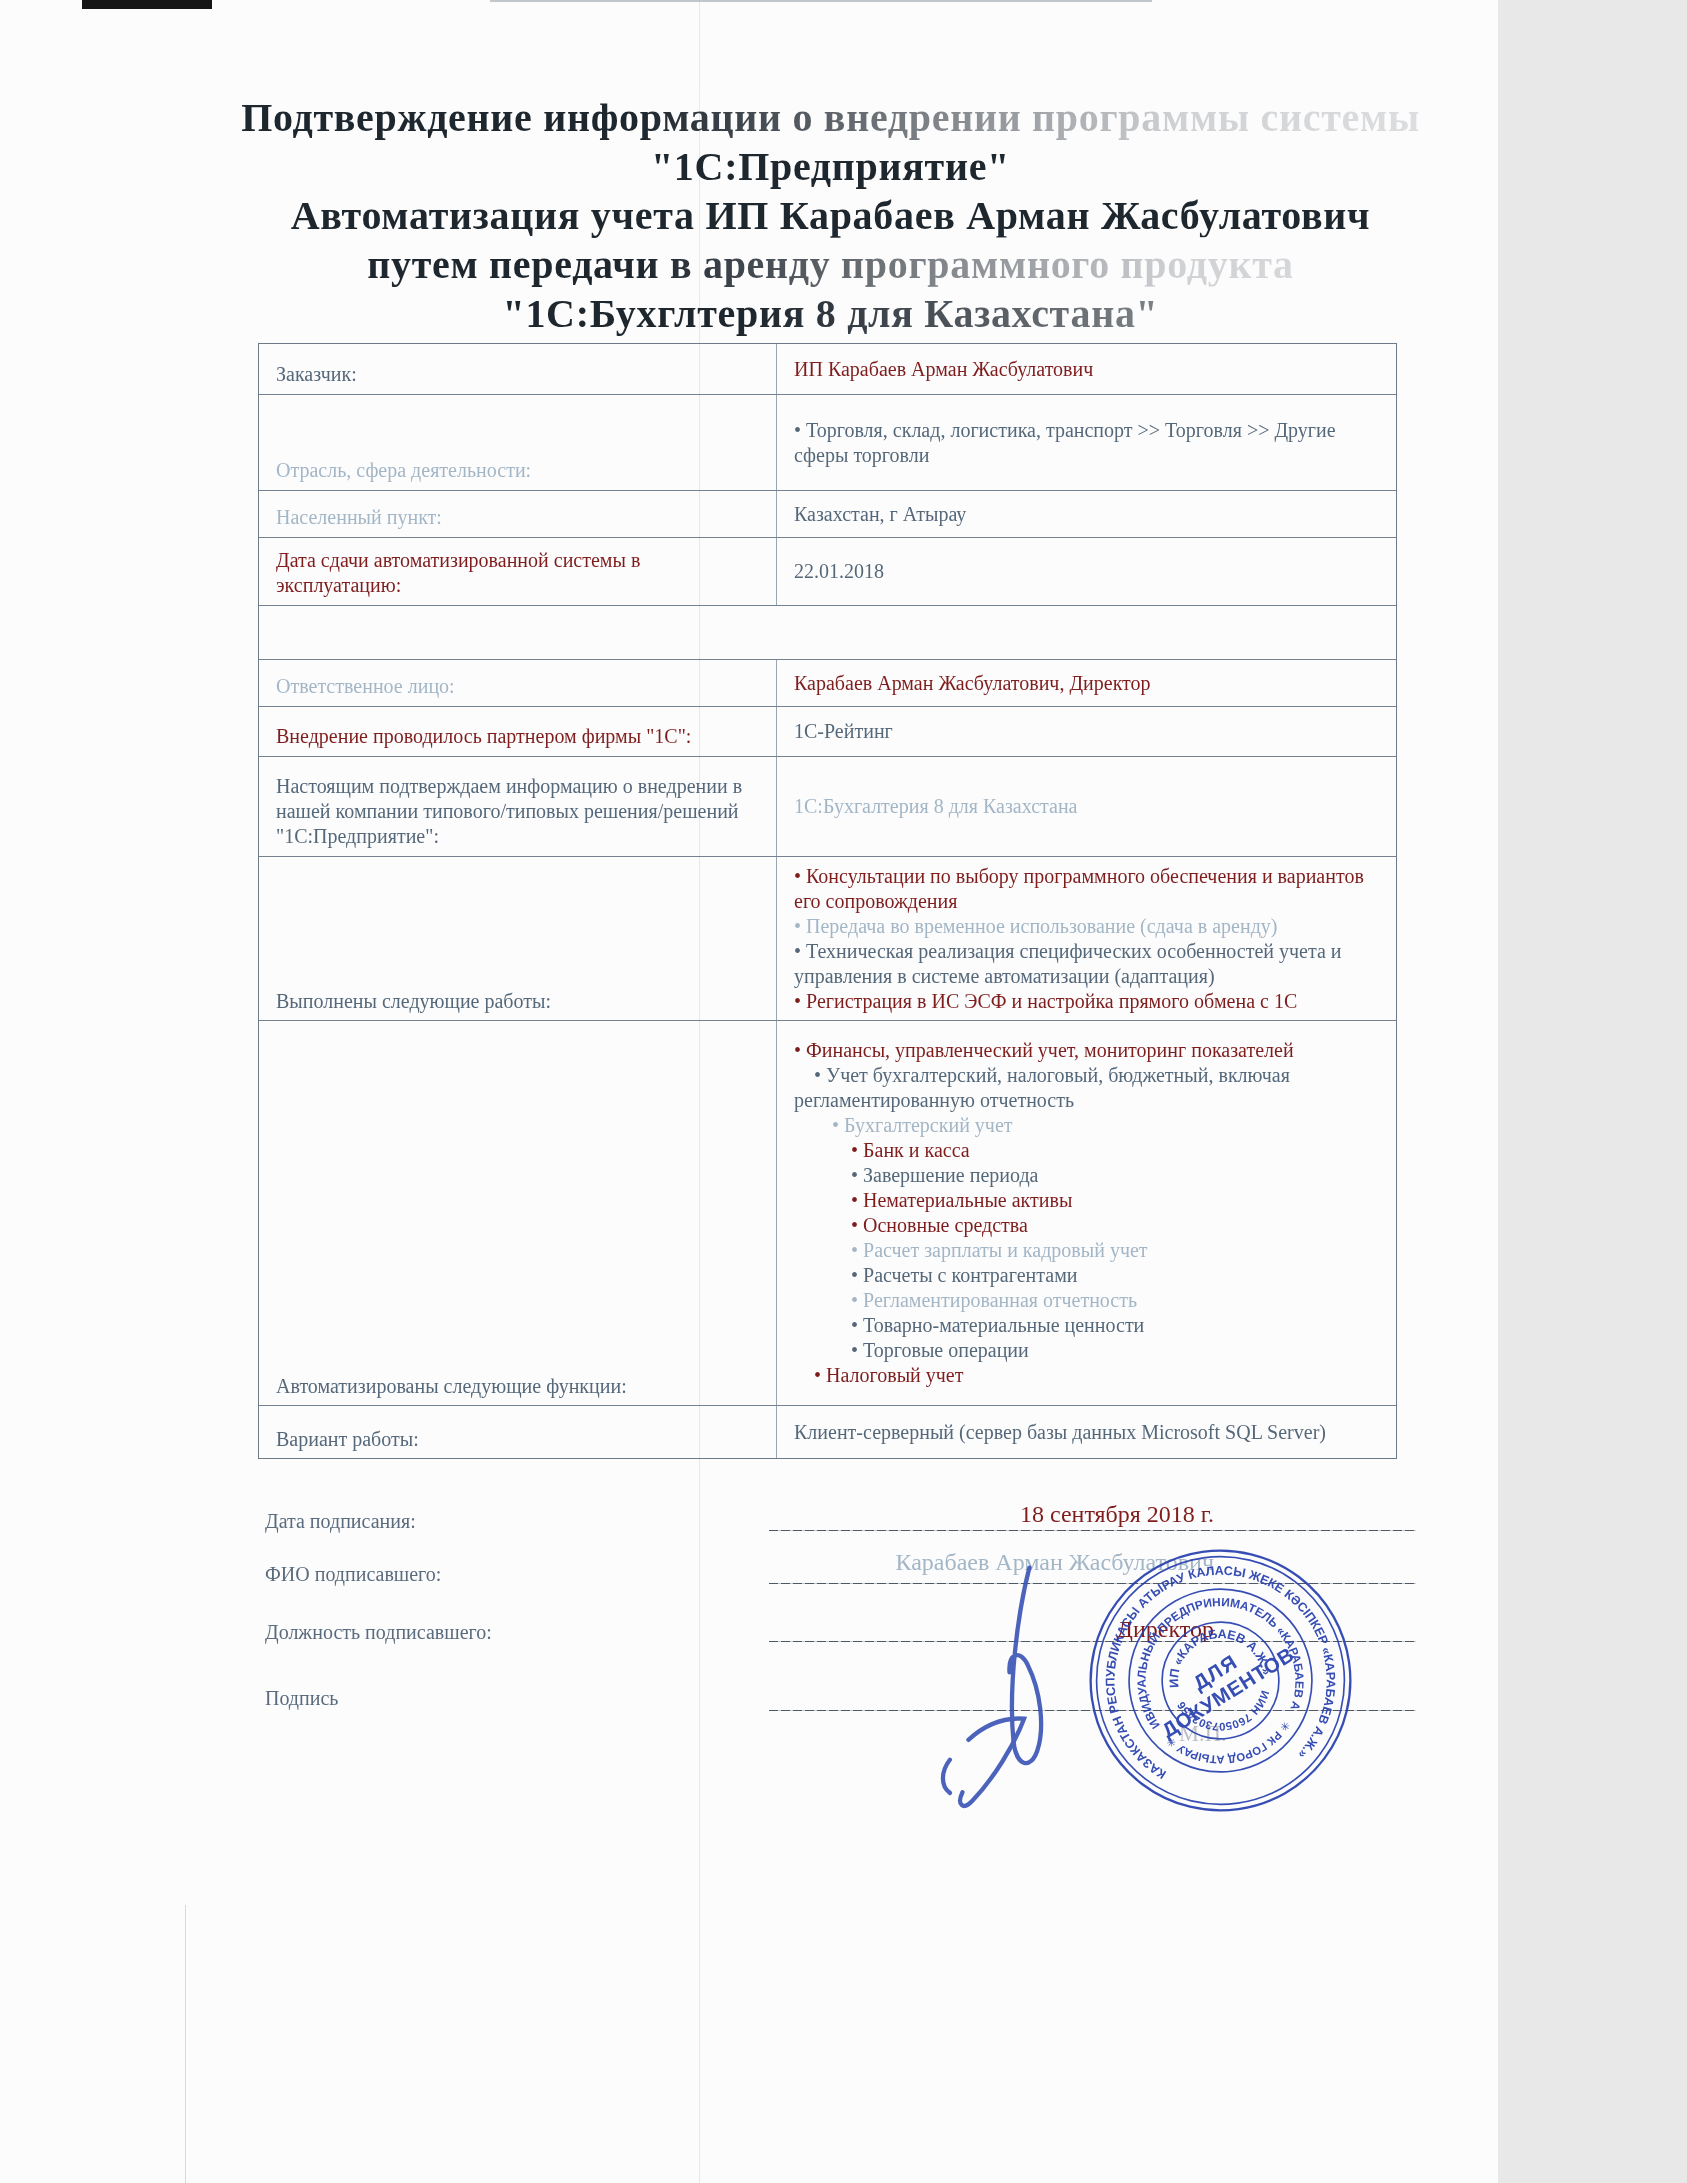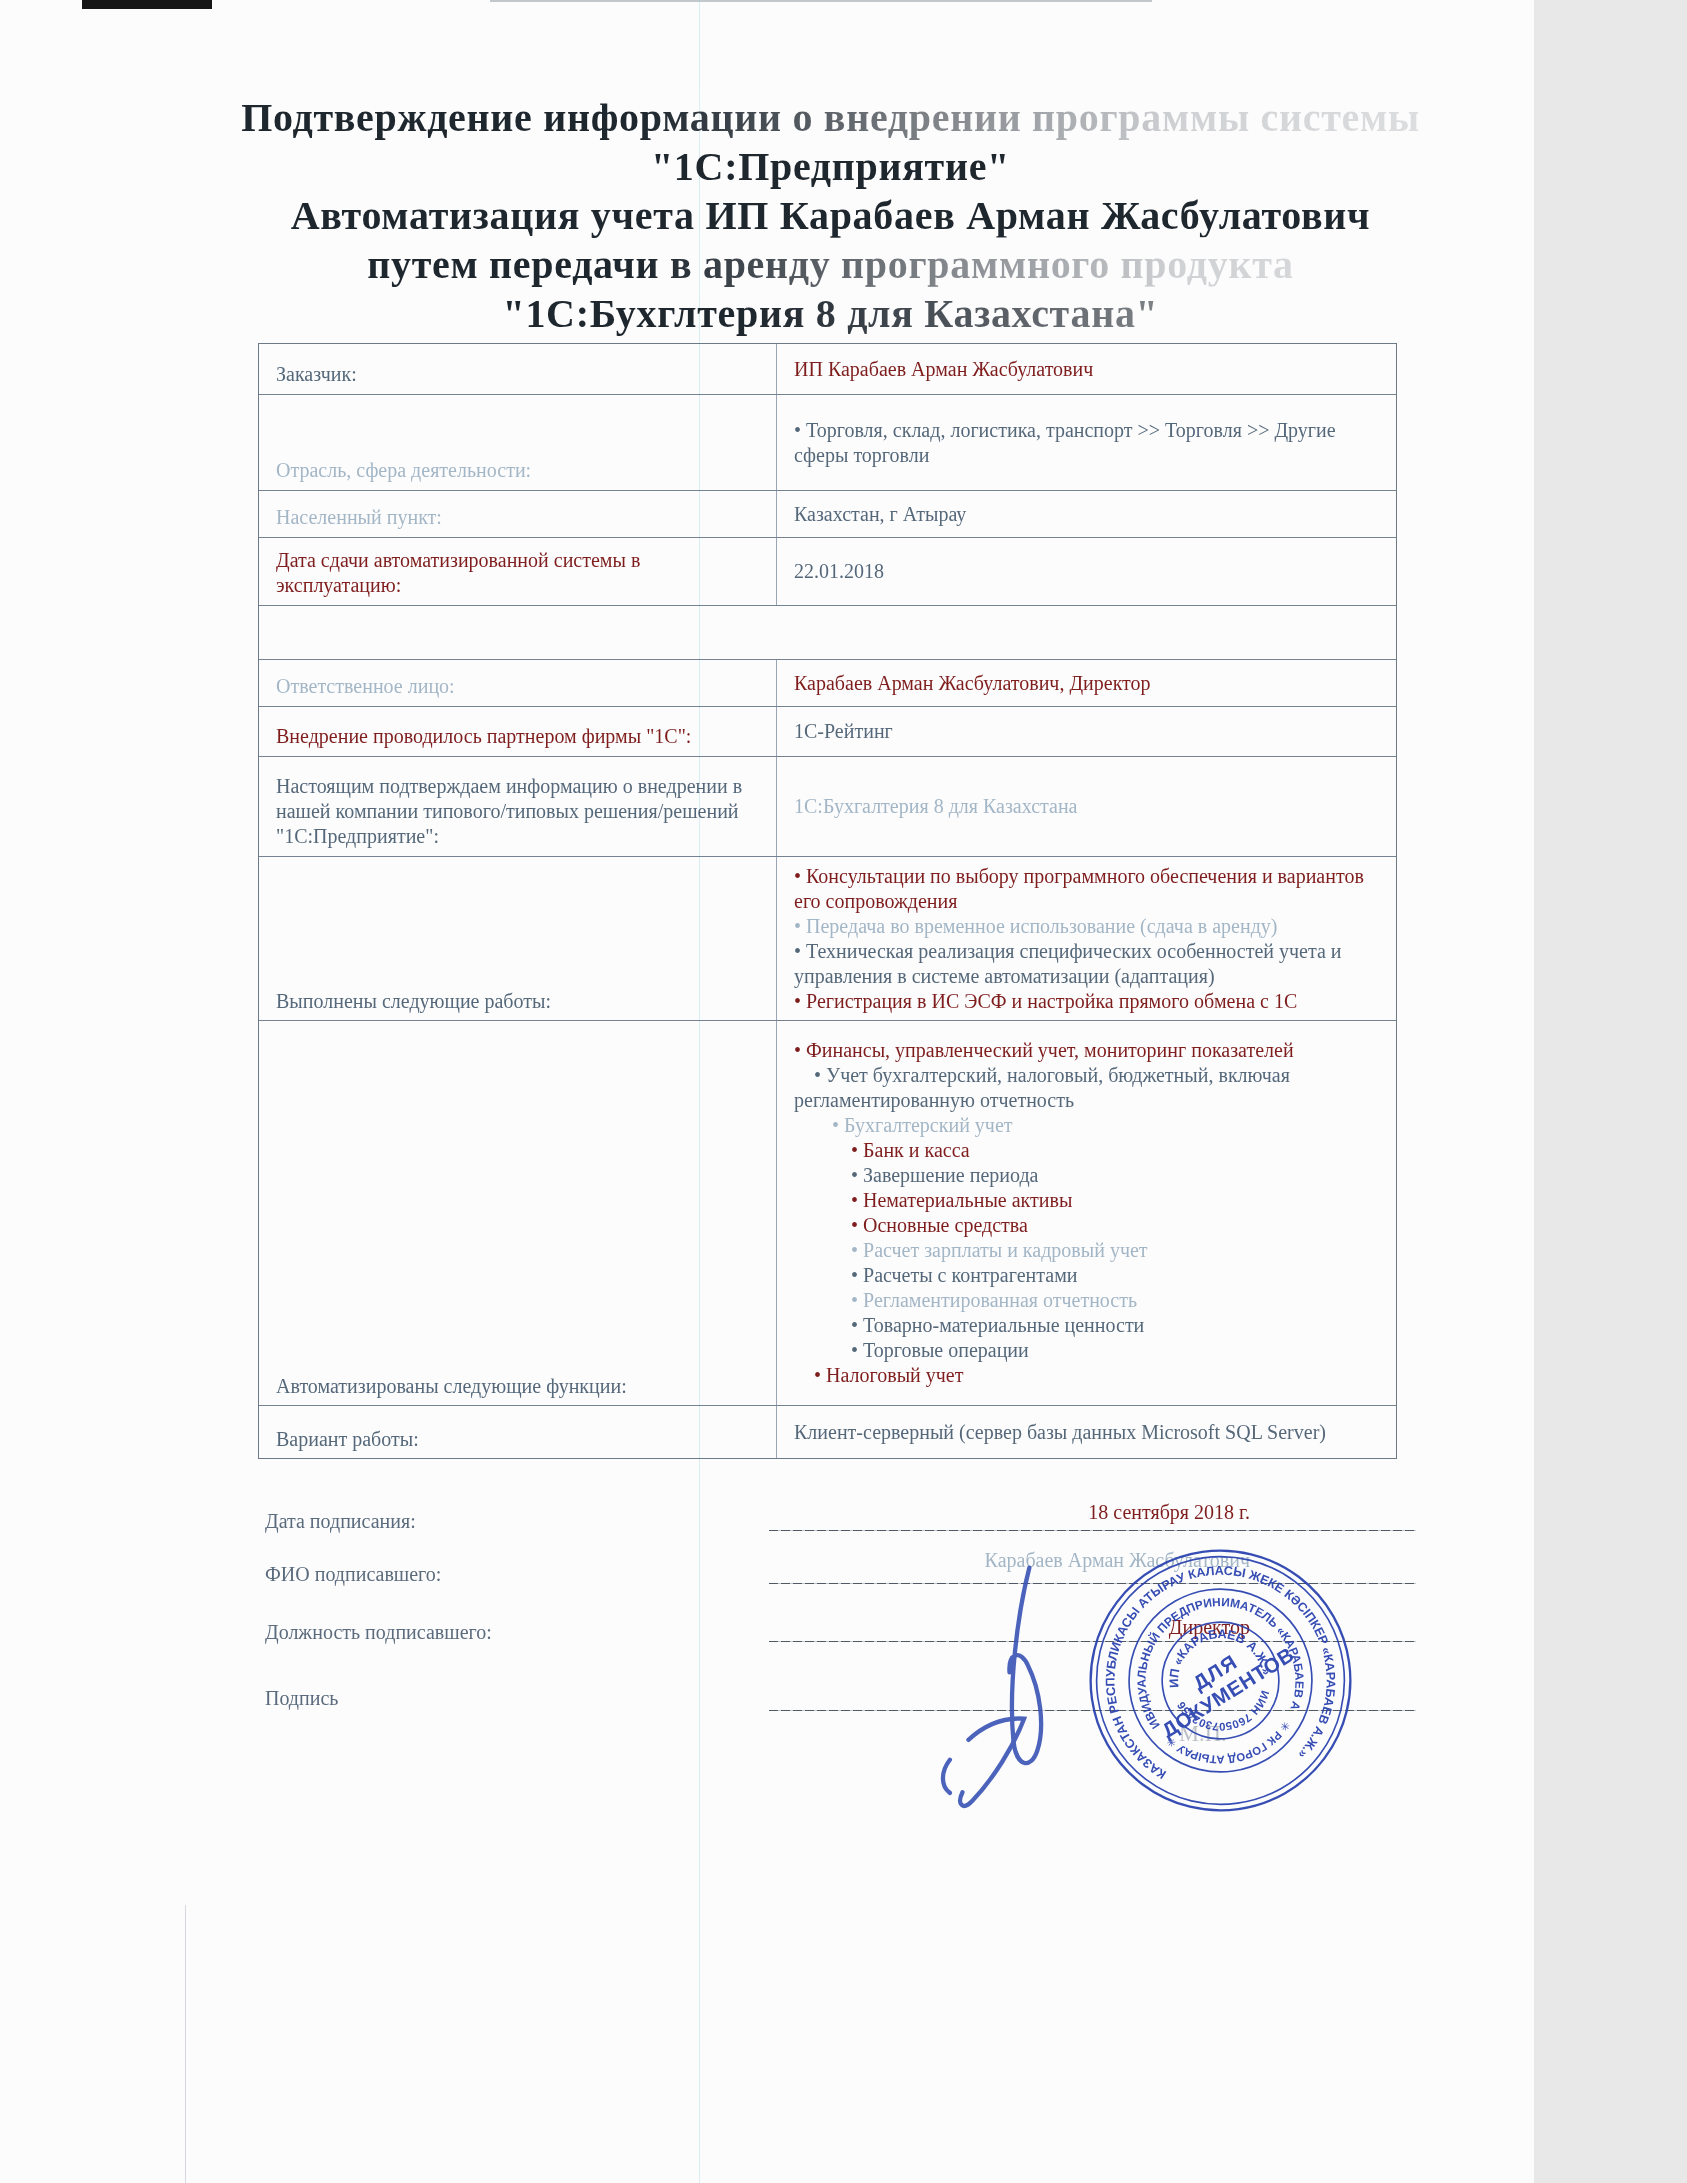--- a/index.html
+++ b/index.html
@@ -3,21 +3,20 @@
 <meta charset="utf-8">
 <style>
   html,body{margin:0;padding:0;background:#e8e8e8;}
   .page{
     position:relative;
     width:1498px;height:2183px;
     background:#fcfcfd;
     font-family:"Liberation Serif","DejaVu Serif",serif;
     color:#2a3540;
     overflow:hidden;
-    padding-left:36px;
   }
   
   .bar-top{position:absolute;left:82px;top:0;width:130px;height:8.6px;background:#161616;}
   .line-top{position:absolute;left:490px;top:0;width:662px;height:2px;background:rgba(125,135,142,.45);}
   .fold-line{position:absolute;left:699px;top:0;width:1.3px;height:2183px;background:rgba(125,200,218,.28);}
   .edge-line{position:absolute;left:185px;top:1905px;width:0.7px;height:278px;background:rgba(140,150,158,.35);}
 
   
   .title{position:absolute;left:40px;top:93px;width:1581px;text-align:center;}
   .title-line{
@@ -62,21 +61,21 @@
   .lvl-1{text-indent:20px}
   .lvl-2{text-indent:38px}
   .lvl-3{text-indent:57px}
 
   .tone-dark{color:#7f1d1d}
   .tone-medium{color:#55687a}
   .tone-faded{color:#a3b6c6}
 
   
   .sig-label{position:absolute;left:265px;font-size:20px;color:#5a6b7d;}
-  .sig-value{position:absolute;font-size:20px;text-align:left;right:284px;}
+  .sig-value{position:absolute;font-size:24px;text-align:left;right:284px;}
   .sig-line{position:absolute;left:769px;width:647px;height:1.3px;
     background:repeating-linear-gradient(90deg,rgba(50,62,75,.85) 0 9.3px,rgba(50,62,75,.28) 9.3px 12px);}
 
   
   .mp-mark{position:absolute;left:1179px;top:1721px;font-size:22.5px;color:rgba(95,106,118,.4);}
   .stamp{position:absolute;left:1088px;top:1548px;width:265px;height:265px;}
   .stamp svg{display:block;width:100%;height:100%;opacity:.93;}
   .stamp text{fill:#2840ae;font-family:"Liberation Sans","DejaVu Sans",sans-serif;font-weight:bold;}
   .signature{position:absolute;left:930px;top:1561px;width:159px;height:251px;}
 </style>

